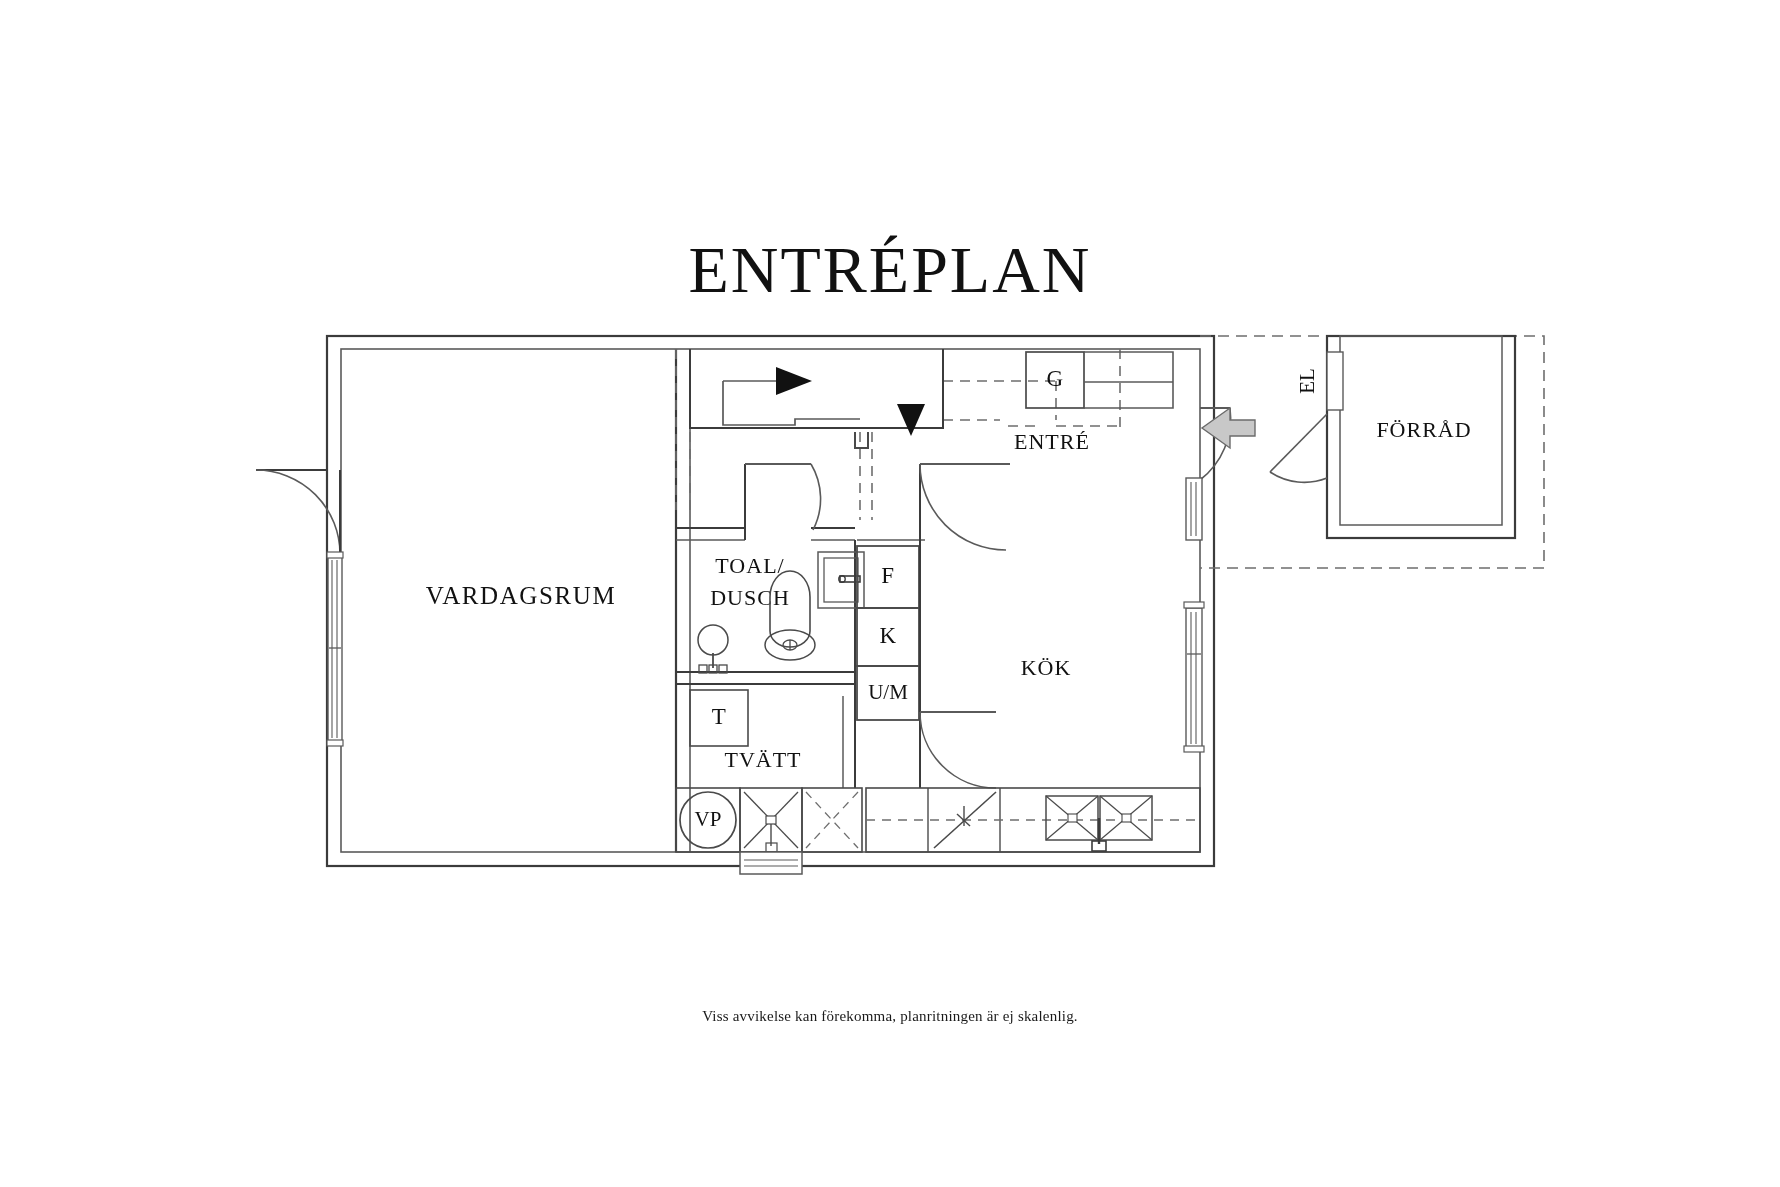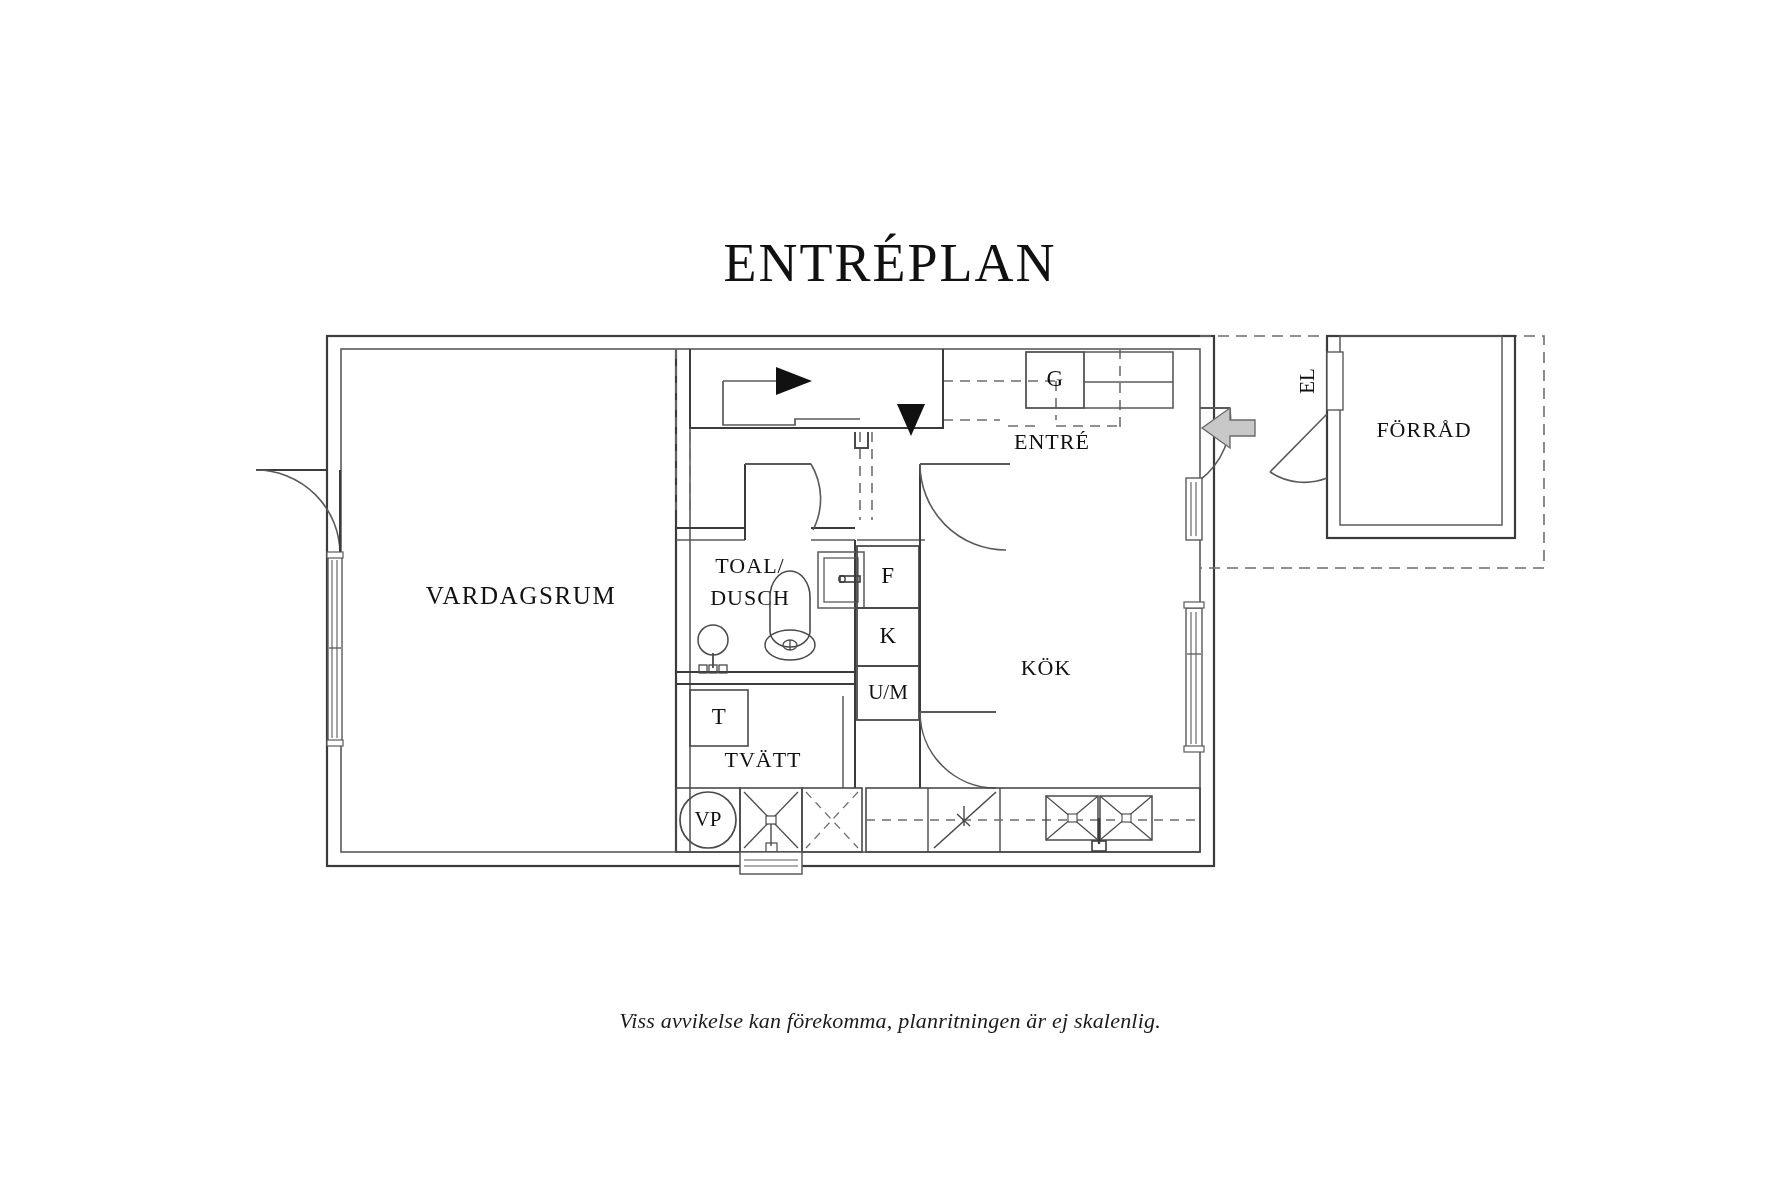--- a/index.html
+++ b/index.html
@@ -22,34 +22,33 @@
     height: 1187px;
     background: #ffffff;
   }
   #plan-title {
     position: absolute;
     left: 0;
     top: 232px;
     width: 1780px;
     text-align: center;
     font-family: "Liberation Serif", "DejaVu Serif", serif;
-    font-size: 54px;
+    font-size: 66px;
     letter-spacing: 2px;
     color: #111111;
     font-weight: 400;
   }
   #plan-footer {
     position: absolute;
     left: 0;
     top: 1008px;
     width: 1780px;
     text-align: center;
     font-family: "Liberation Serif", "DejaVu Serif", serif;
-    font-style: italic;
-    font-size: 22px;
+    font-size: 15px;
     color: #1a1a1a;
     letter-spacing: 0.2px;
   }
   #plan-svg {
     position: absolute;
     left: 0;
     top: 0;
   }
   .rm-label {
     font-family: "Liberation Serif", "DejaVu Serif", serif;

